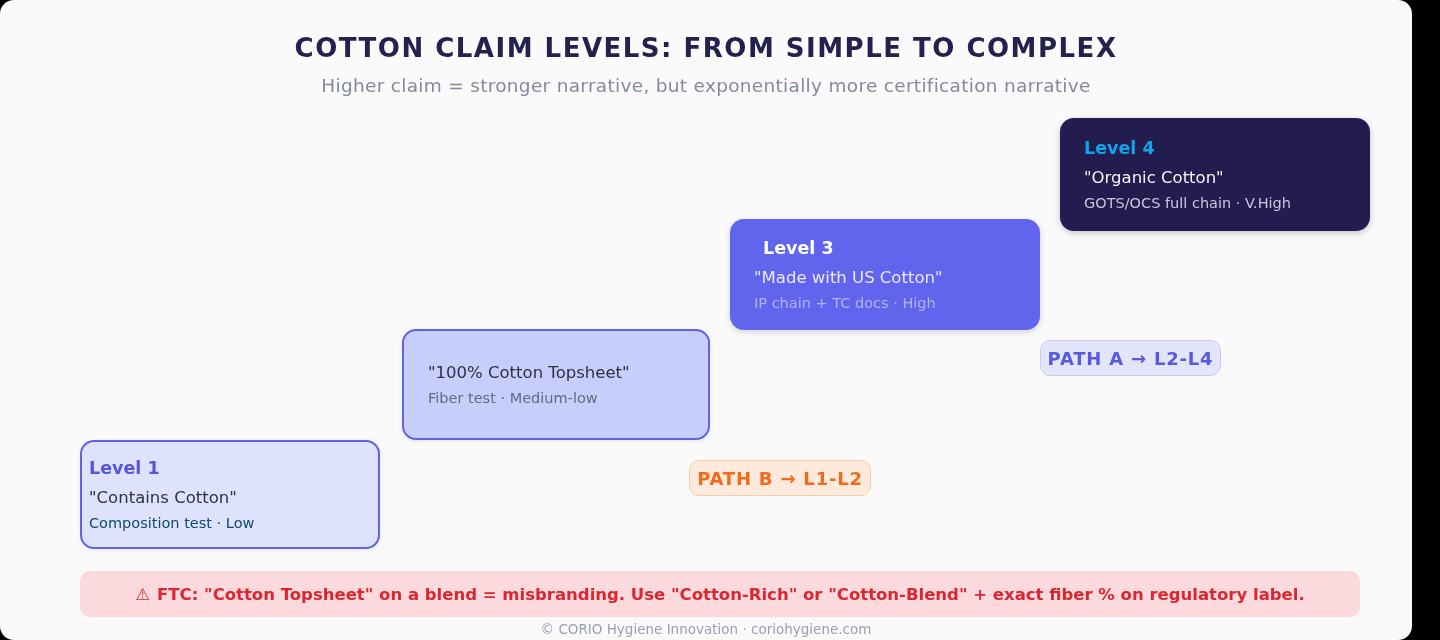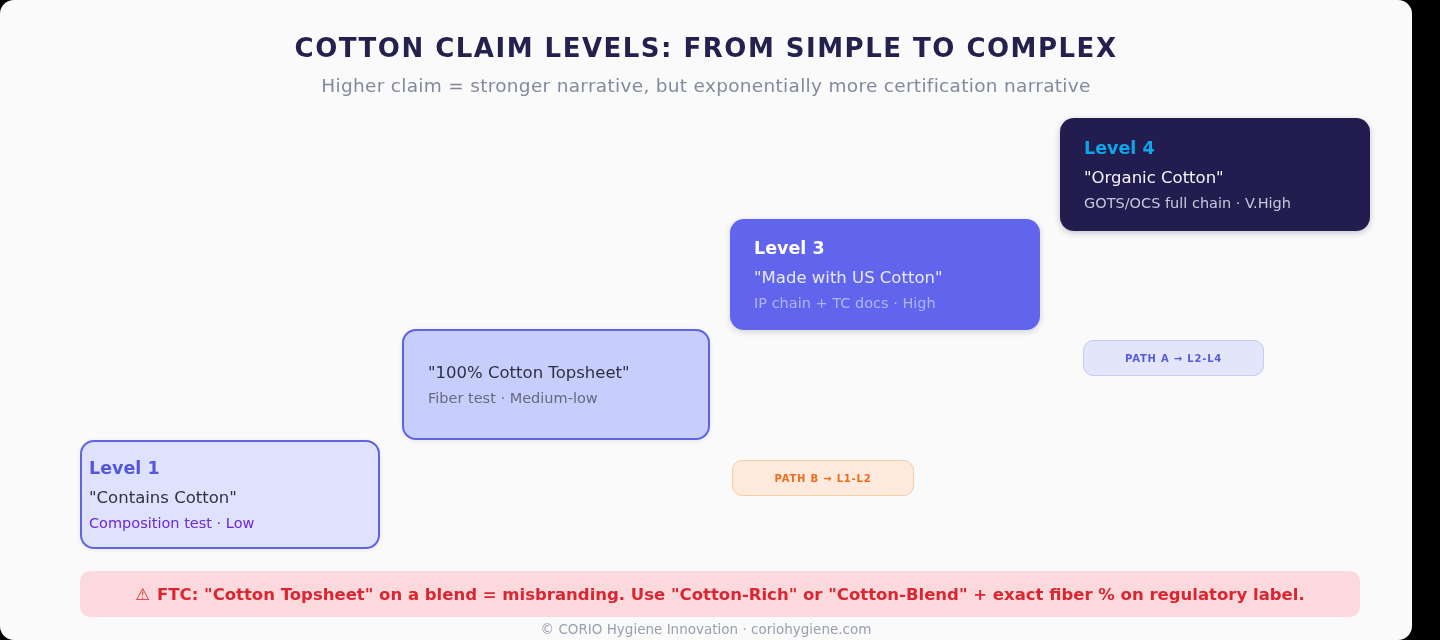--- a/index.html
+++ b/index.html
@@ -63,40 +63,39 @@
     background: #6164ec;
     box-shadow: 0 2px 6px rgba(37,33,79,0.18);
   }
   .level4 {
     left: 1060px; top: 118px; width: 310px; height: 113px;
     background: #221d4e;
     box-shadow: 0 2px 6px rgba(37,33,79,0.25);
   }
   .level1 .card-title, .level2 .card-title { color: #5456db; }
   .level1 .card-claim, .level2 .card-claim { color: #2f3044; }
-  .level1 .card-detail { color: #6d28d9; }
+  .level1 .card-detail { color: #0c4a6e; }
   .level2 .card-detail { color: #666a80; }
-  .level3 .card-title { color: #ffffff; }
+  .level3 .card-title { color: #ffffff; margin-left: 9px; }
   .level3 .card-claim { color: #e9eaff; }
   .level3 .card-detail { color: #b0b4f3; }
   .level4 .card-title { color: #0ea5e9; }
   .level4 .card-claim { color: #f4f4f9; }
   .level4 .card-detail { color: #c6c8dc; }
 
   .badge {
     position: absolute;
     height: 36px;
     display: flex;
     align-items: center;
     justify-content: center;
     border-radius: 10px;
-    font-size: 10px;
+    font-size: 18px;
     font-weight: bold;
     letter-spacing: 0.8px;
-    margin-left: 43px;
   }
   .badge-a {
     left: 1040px; top: 340px; width: 181px;
     background: #e3e6fa;
     border: 1.5px solid #c7ccf4;
     color: #575ae0;
   }
   .badge-b {
     left: 689px; top: 460px; width: 182px;
     background: #fdeadc;

